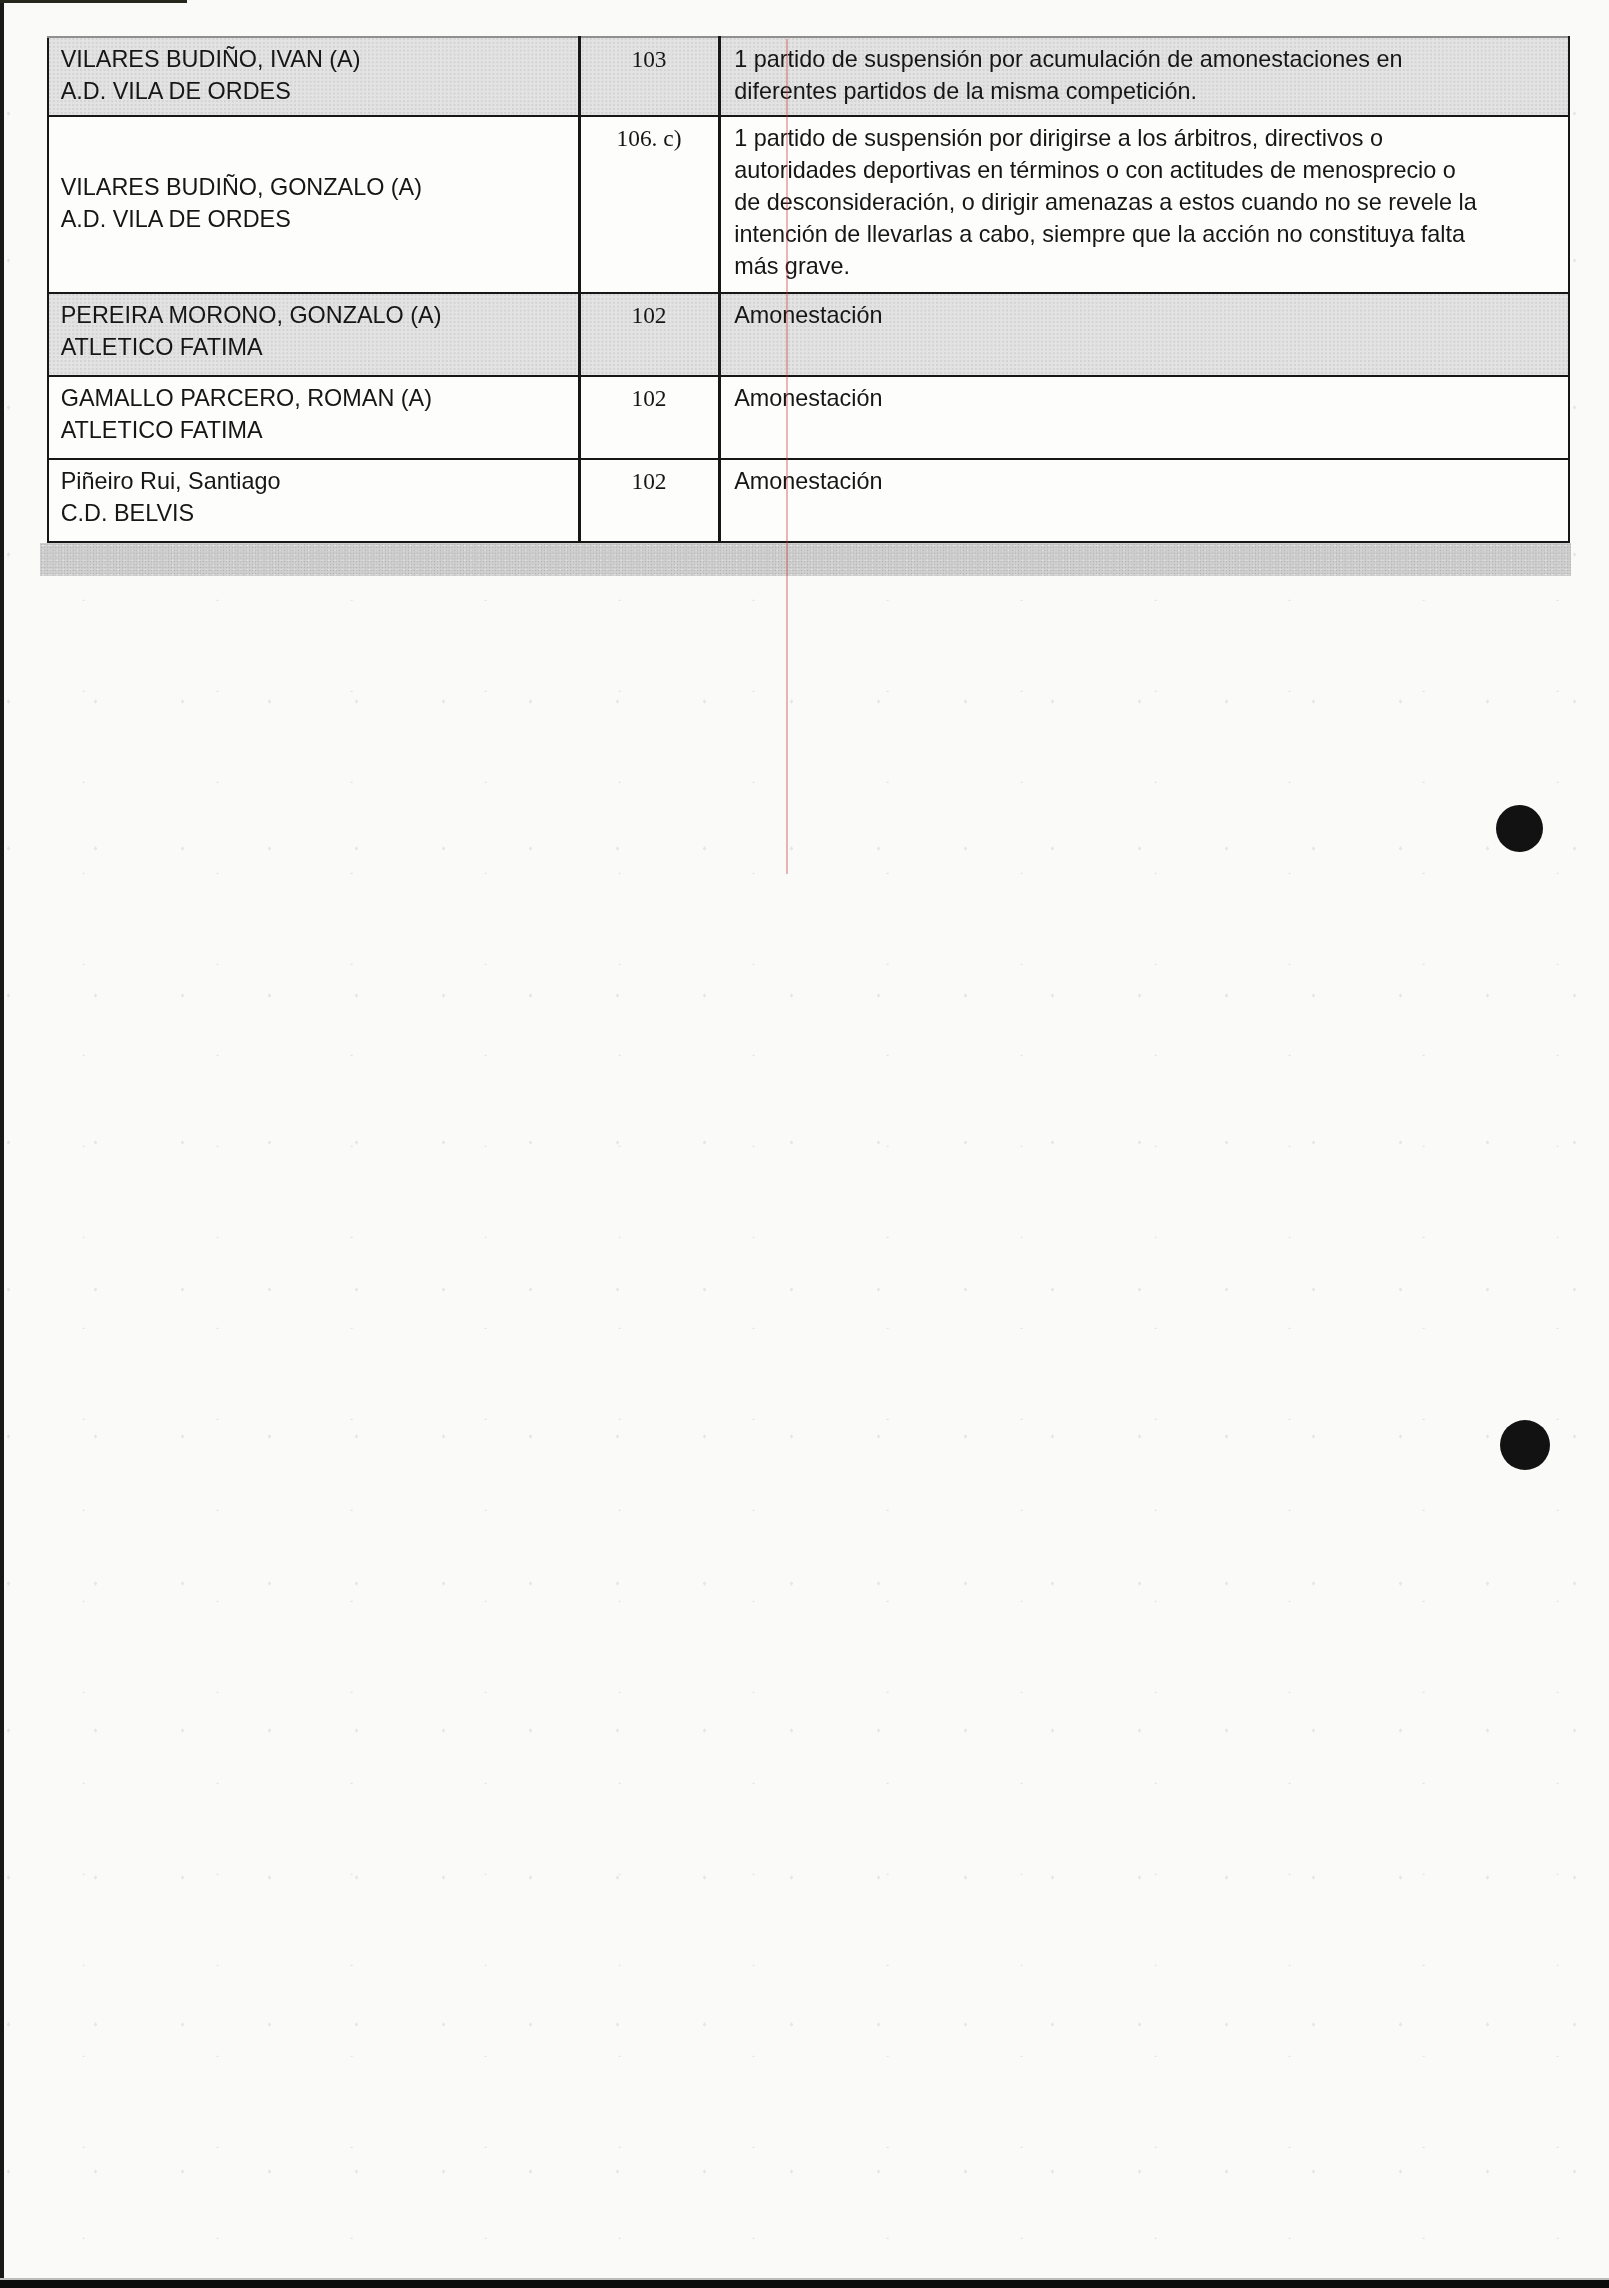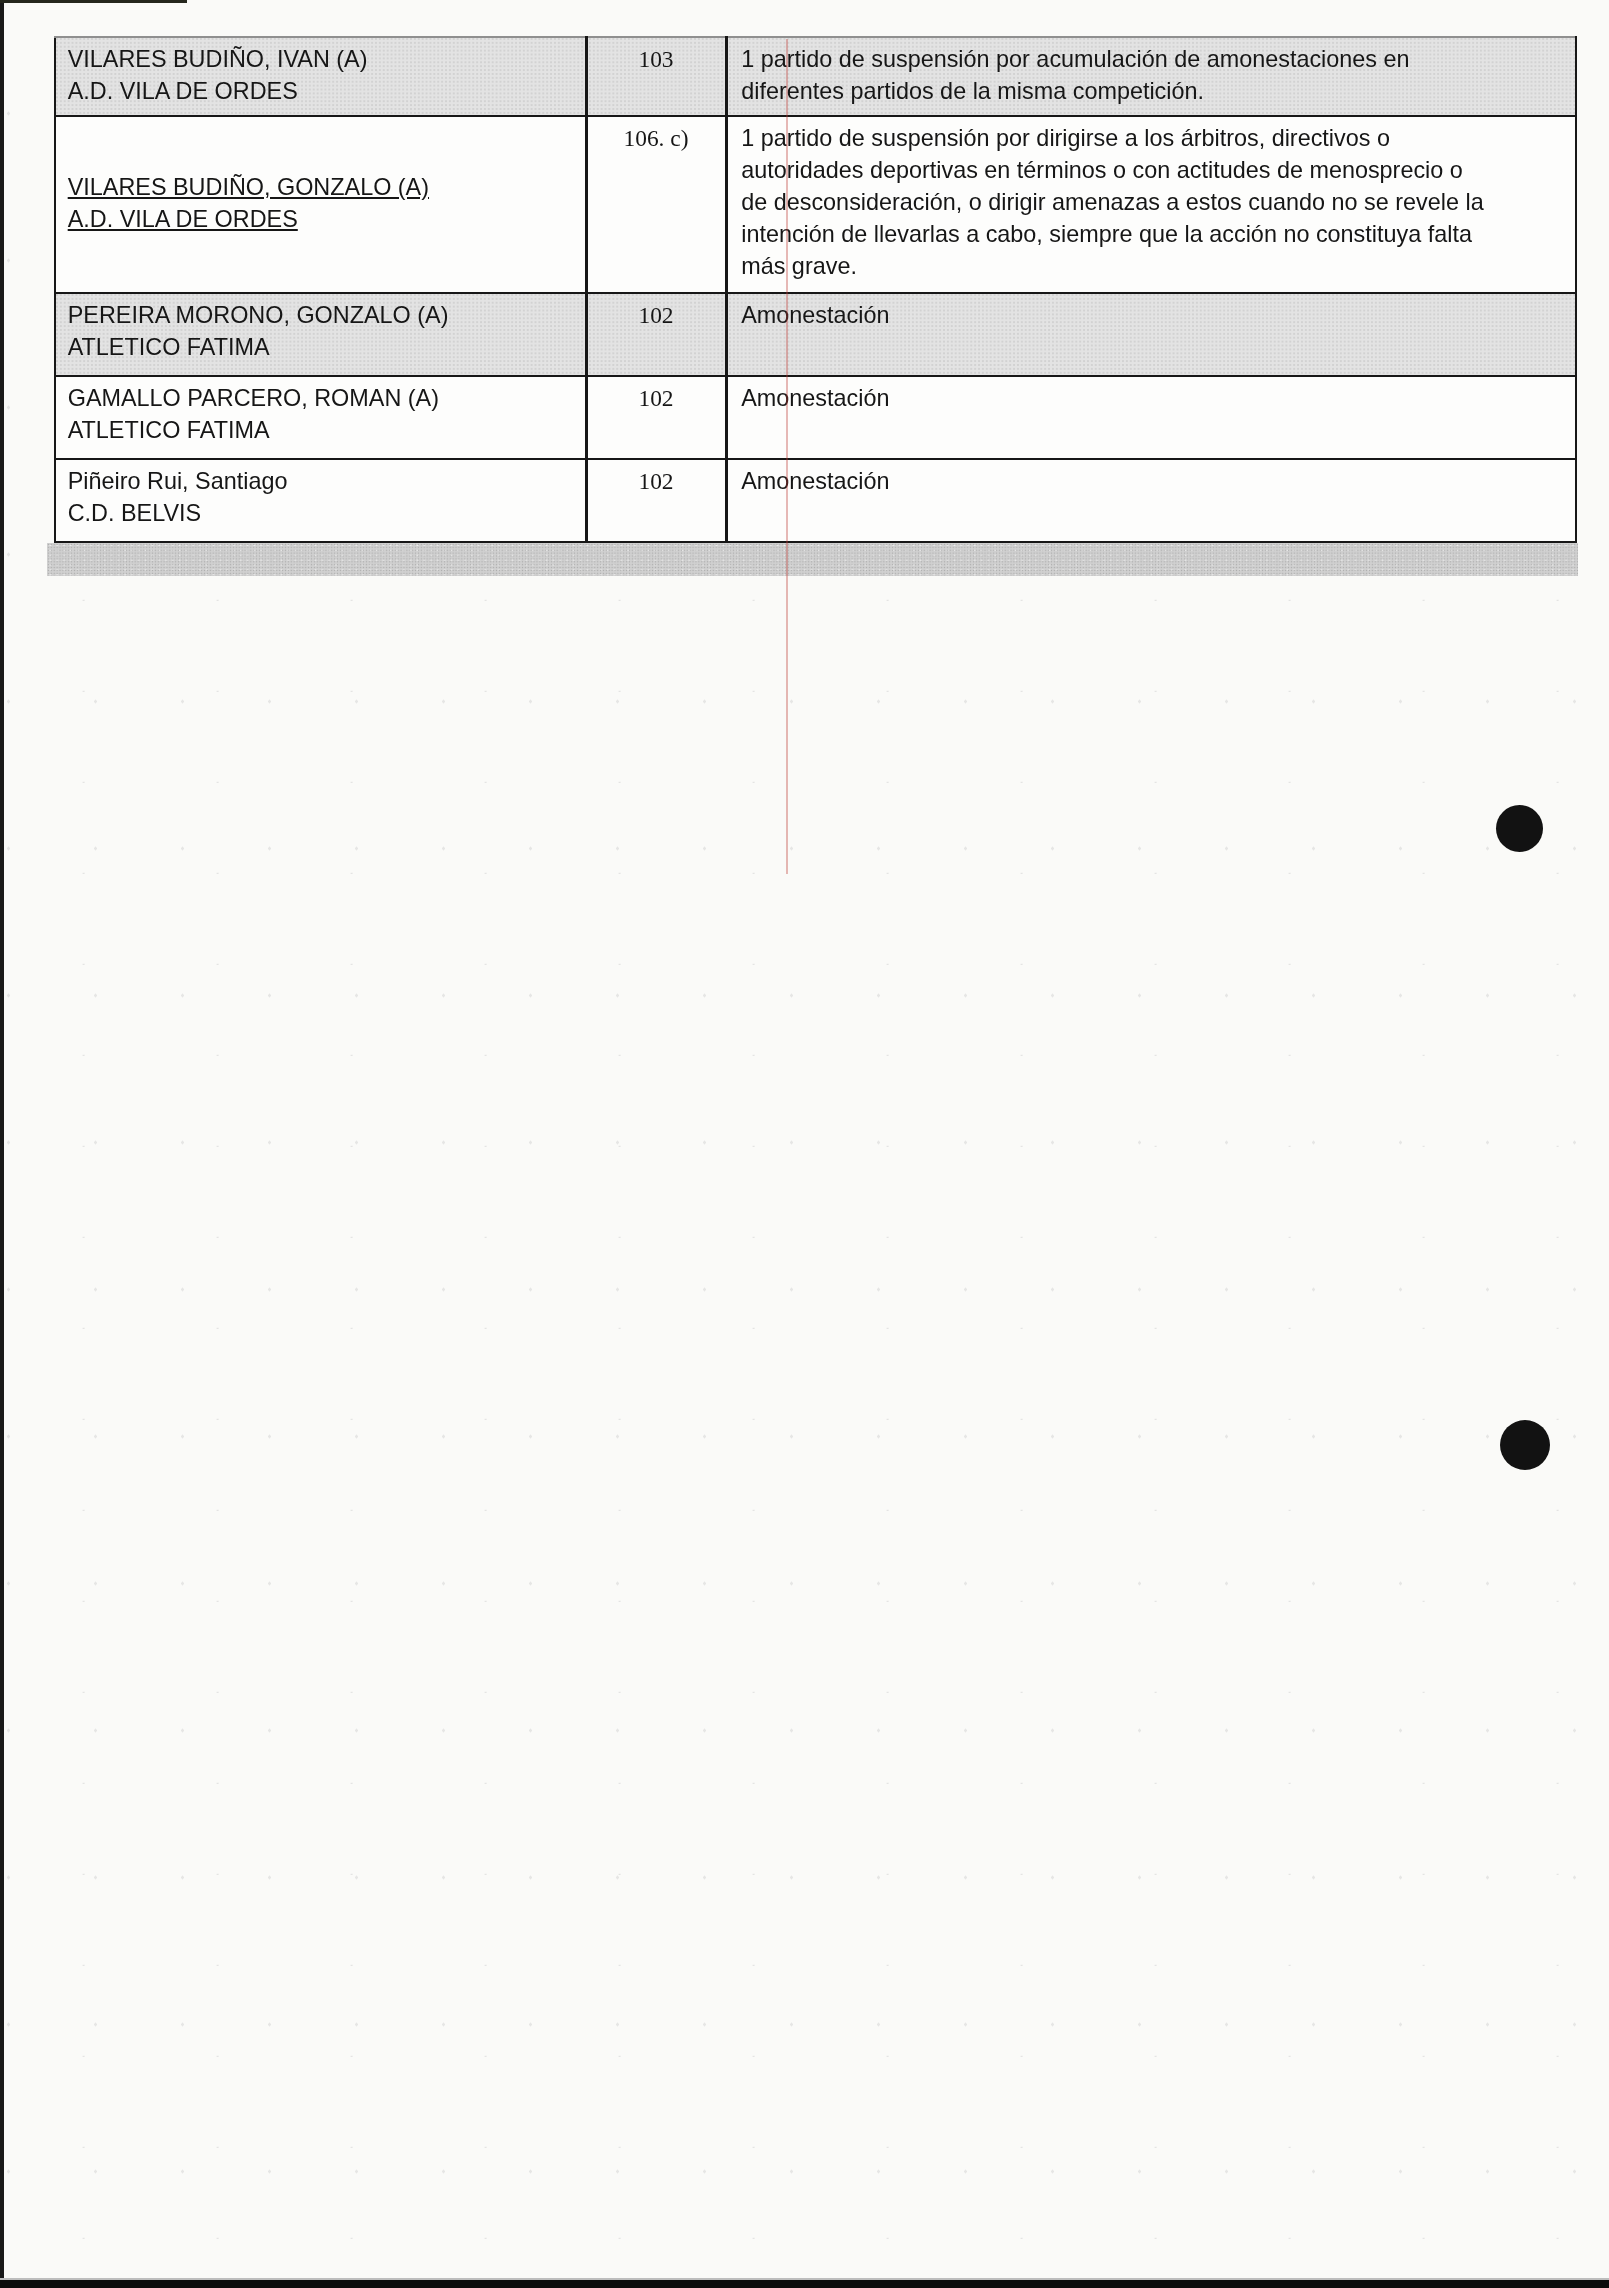--- a/index.html
+++ b/index.html
@@ -20,21 +20,21 @@
     background-size: 134px 91px, 87px 147px;
     background-position: 16.6px 8.8px, 52px 40px;
     opacity: .55;
     pointer-events: none;
   }
   
   .edge-left   { position: absolute; left: 0; top: 0; width: 3.9px; height: 2289px; background: #191919; }
   .edge-topleft{ position: absolute; left: 0; top: 0; width: 187px; height: 2.9px; background: #25271d; }
   .edge-bottom { position: absolute; left: 0; top: 2280px; width: 1609px; height: 8.8px; background: #0b0b0b; box-shadow: 0 -2px 0 #bdbdbd; }
 
-  .table-wrap { position: absolute; left: 54px; top: 36px; width: 1225px; }
+  .table-wrap { position: absolute; left: 47px; top: 36px; width: 1225px; }
 
   table.sanctions {
     border-collapse: collapse;
     table-layout: fixed;
     width: 1521px;
     font-size: 23.4px;
     line-height: 32px;
   }
   td {
     border: 2.9px solid #171717;
@@ -50,21 +50,21 @@
     background-color: #e3e3e3;
     background-image: radial-gradient(#d2d2d2 0.8px, transparent 1.1px);
     background-size: 3.9px 3.9px;
   }
   td.c-art {
     border-left-width: 3.9px; border-right-width: 3.9px;
     text-align: center;
     padding-left: 0; padding-right: 0; font-family: Liberation Serif, serif;
   }
   td.c-sanction { padding-left: 13.7px; padding-right: 54px; }
-  tr.tall td.c-name { vertical-align: middle; text-decoration: underline; }
+  tr.tall td.c-name { vertical-align: middle; }
   .nm, .club { white-space: nowrap; }
 
   
   .shadow-strip {
     margin-left: -6.8px;
     width: 1531px;
     height: 33px;
     background-color: #d0d0d0;
     background-image:
       radial-gradient(#adadad 0.7px, transparent 1px),

